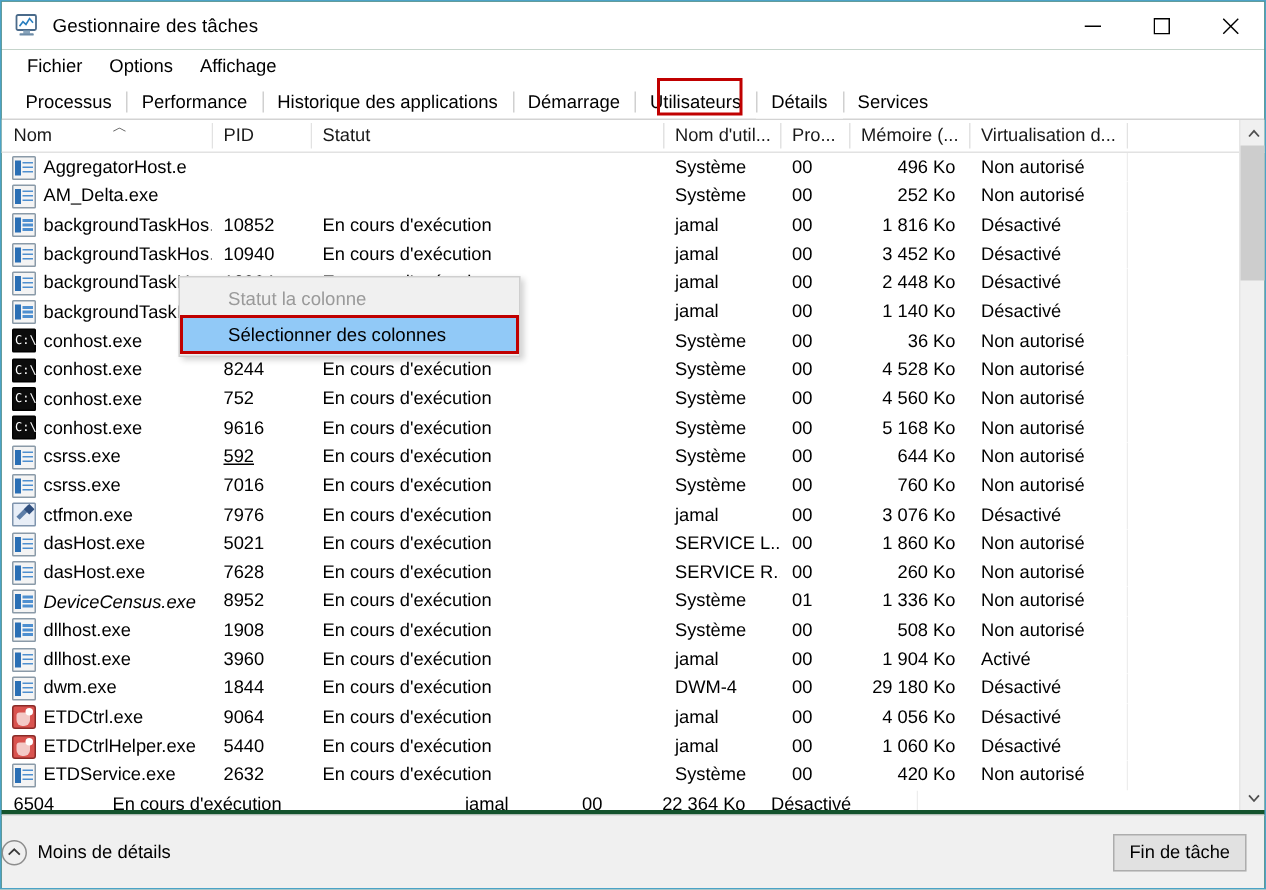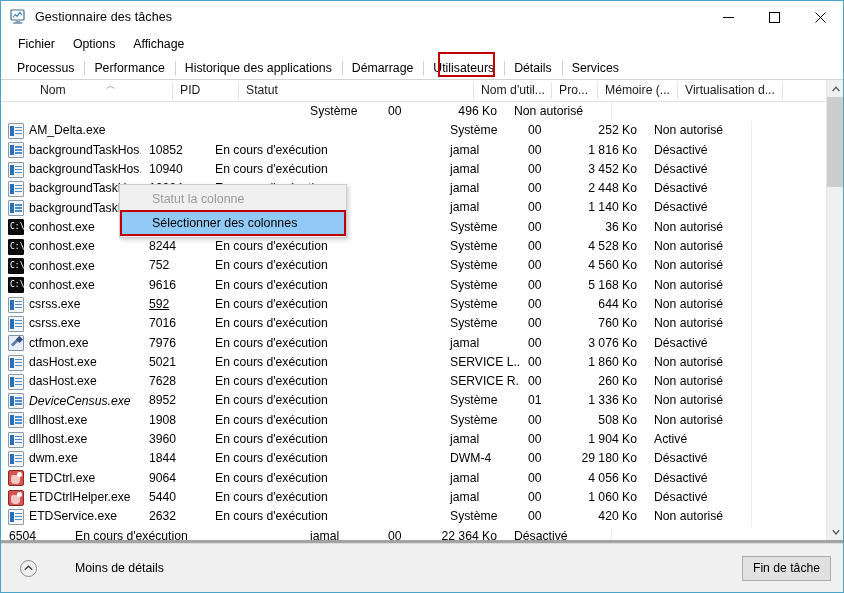--- a/index.html
+++ b/index.html
@@ -6,21 +6,21 @@
   html, body {
     margin: 0; padding: 0;
     width: 844px; height: 593px;
     background: #ffffff;
     font-family: "Liberation Sans", sans-serif;
     overflow: hidden;
   }
   #window {
     position: relative;
     width: 844px; height: 593px;
-    background: #a3a3a3;
+    background: #14532d;
     border: 1px solid #4ba3c7;
     overflow: hidden;
   }
   
   #titlebar {
     position: relative;
     height: 32px;
     background: #ffffff;
     display: flex;
     align-items: center;
@@ -111,21 +111,20 @@
     height: 460px;
     background: #ffffff;
   }
   #grid-header {
     position: relative;
     display: flex;
     height: 22px;
     background: #ffffff;
     border-bottom: 1px solid #e2e2e2;
     user-select: none;
-    padding-left: 31px;
   }
   .hcell {
     position: relative;
     font-size: 12.2px;
     color: #1a1a1a;
     line-height: 21px;
     padding-left: 8px;
     padding-right: 6px;
     overflow: hidden;
     white-space: nowrap;
@@ -285,23 +284,22 @@
     position: absolute;
     left: 0; bottom: 0;
     width: 842px; height: 49px;
     background: #f0f0f0;
     border-top: 1px solid #dcdcdc;
     display: flex;
     align-items: center;
   }
   #less-details {
     display: flex; align-items: center;
-    margin-left: 19px;
-    cursor: default;
-    gap: 31px;
+    margin-left: 0;
+    cursor: default;
   }
   #chev-circle {
     width: 17px; height: 17px;
     border: 1px solid #8d8d8d;
     border-radius: 50%;
     display: flex; align-items: center; justify-content: center;
     margin-right: 7px;
     color: #444;
     font-size: 8px;
   }
@@ -381,20 +379,24 @@
       <div class="hcell" style="width:235px">Statut</div>
       <div class="hcell" style="width:78px">Nom d'util...</div>
       <div class="hcell" style="width:46px">Pro...</div>
       <div class="hcell" style="width:80px">Mémoire (...</div>
       <div class="hcell" style="width:105px">Virtualisation d...</div>
       <div class="hcell" style="flex:1"></div>
     </div>
 
     <div id="rows">
         <div class="row">
+          <div class="cell name" style="width: 140px;">
+            <span class="ico ico-generic"></span>
+            <span>AggregatorHost.e</span>
+          </div>
           <div class="cell " style="width: 66px;"></div>
           <div class="cell " style="width: 235px;"></div>
           <div class="cell " style="width: 78px;">Système</div>
           <div class="cell " style="width: 46px;">00</div>
           <div class="cell right" style="width: 80px;">496 Ko</div>
           <div class="cell " style="width: 105px;">Non autorisé</div>
           <div class="cell" style="flex: 1 1 0%;">
             <span class="sep"></span>
           </div>
         </div>

